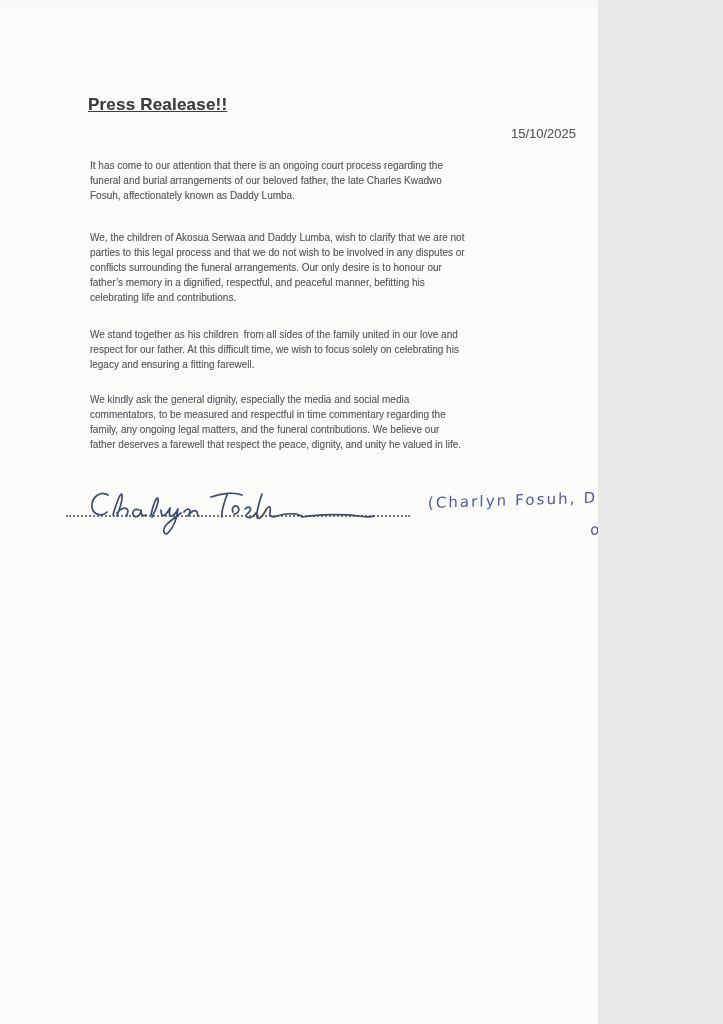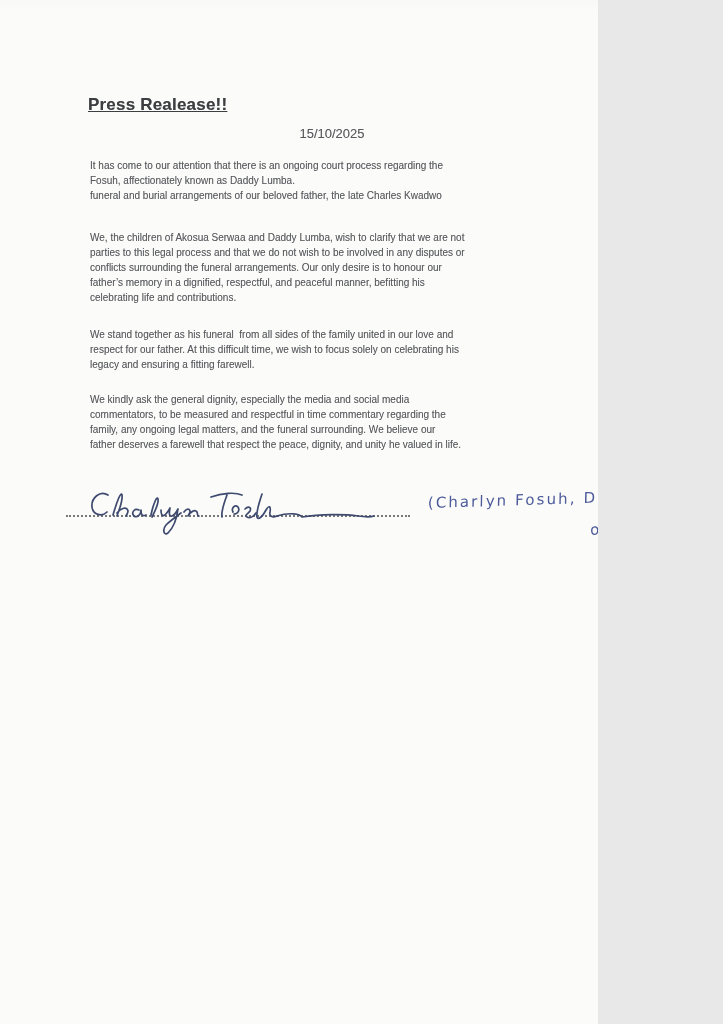--- a/index.html
+++ b/index.html
@@ -17,21 +17,21 @@
     background:linear-gradient(180deg,#f8f8f7 0px,var(--paper) 10px,var(--paper) 100%);
   }
   .heading{
     position:absolute;left:88px;top:95px;
     font-size:17px;font-weight:bold;text-decoration:underline;
     color:var(--heading-text);letter-spacing:.2px;
     text-shadow:0 0 .6px rgba(61,62,66,.45);
   }
   .date{
     position:absolute;left:88px;top:126px;width:545px;
-    text-align:center;padding-right:57px;
+    text-align:right;padding-right:57px;
     font-size:13px;color:var(--body-text);
     text-shadow:0 0 .6px rgba(89,90,94,.4);
   }
   .para{
     position:absolute;left:90px;
     font-size:10px;line-height:15px;color:var(--body-text);
     text-shadow:0 0 .6px rgba(89,90,94,.4);
   }
   .para .line{white-space:pre}
   .p1{top:158px}.p2{top:230px}.p3{top:327px}.p4{top:392px}
@@ -70,39 +70,39 @@
 <body>
 
 <div class="page">
 
   <div class="heading">Press Realease!!</div>
 
   <div class="date">15/10/2025</div>
 
   <div class="para p1">
       <div class="line">It has come to our attention that there is an ongoing court process regarding the</div>
+      <div class="line">funeral and burial arrangements of our beloved father, the late Charles Kwadwo</div>
       <div class="line">Fosuh, affectionately known as Daddy Lumba.</div>
-      <div class="line">funeral and burial arrangements of our beloved father, the late Charles Kwadwo</div>
     </div>
   <div class="para p2">
       <div class="line">We, the children of Akosua Serwaa and Daddy Lumba, wish to clarify that we are not</div>
       <div class="line">parties to this legal process and that we do not wish to be involved in any disputes or</div>
       <div class="line">conflicts surrounding the funeral arrangements. Our only desire is to honour our</div>
       <div class="line">father’s memory in a dignified, respectful, and peaceful manner, befitting his</div>
       <div class="line">celebrating life and contributions.</div>
     </div>
   <div class="para p3">
-      <div class="line">We stand together as his funeral  from all sides of the family united in our love and</div>
+      <div class="line">We stand together as his children  from all sides of the family united in our love and</div>
       <div class="line">respect for our father. At this difficult time, we wish to focus solely on celebrating his</div>
       <div class="line">legacy and ensuring a fitting farewell.</div>
     </div>
   <div class="para p4">
       <div class="line">We kindly ask the general dignity, especially the media and social media</div>
       <div class="line">commentators, to be measured and respectful in time commentary regarding the</div>
-      <div class="line">family, any ongoing legal matters, and the funeral surrounding. We believe our</div>
+      <div class="line">family, any ongoing legal matters, and the funeral contributions. We believe our</div>
       <div class="line">father deserves a farewell that respect the peace, dignity, and unity he valued in life.</div>
     </div>
 
   <div class="sig-dots"></div>
 
   <svg class="sig-svg" viewBox="0 0 300 60" aria-label="Charlyn Fosuh">
     <path d="M28,9 C20,4 11,12 12,21 C13,29 22,31 27,26"></path>
     <path d="M33,29 C37,15 41,5 42,9 C43,15 39,24 37,30 M37,27 C41,22 47,20 48,25 C48,28 45,30 47,30"></path>
     <path d="M59,24 C54,22 51,27 54,30 C57,32 61,29 61,24 C61,28 62,31 66,29"></path>
     <path d="M71,29 C73,19 77,9 78,13 C79,18 74,27 72,31"></path>

